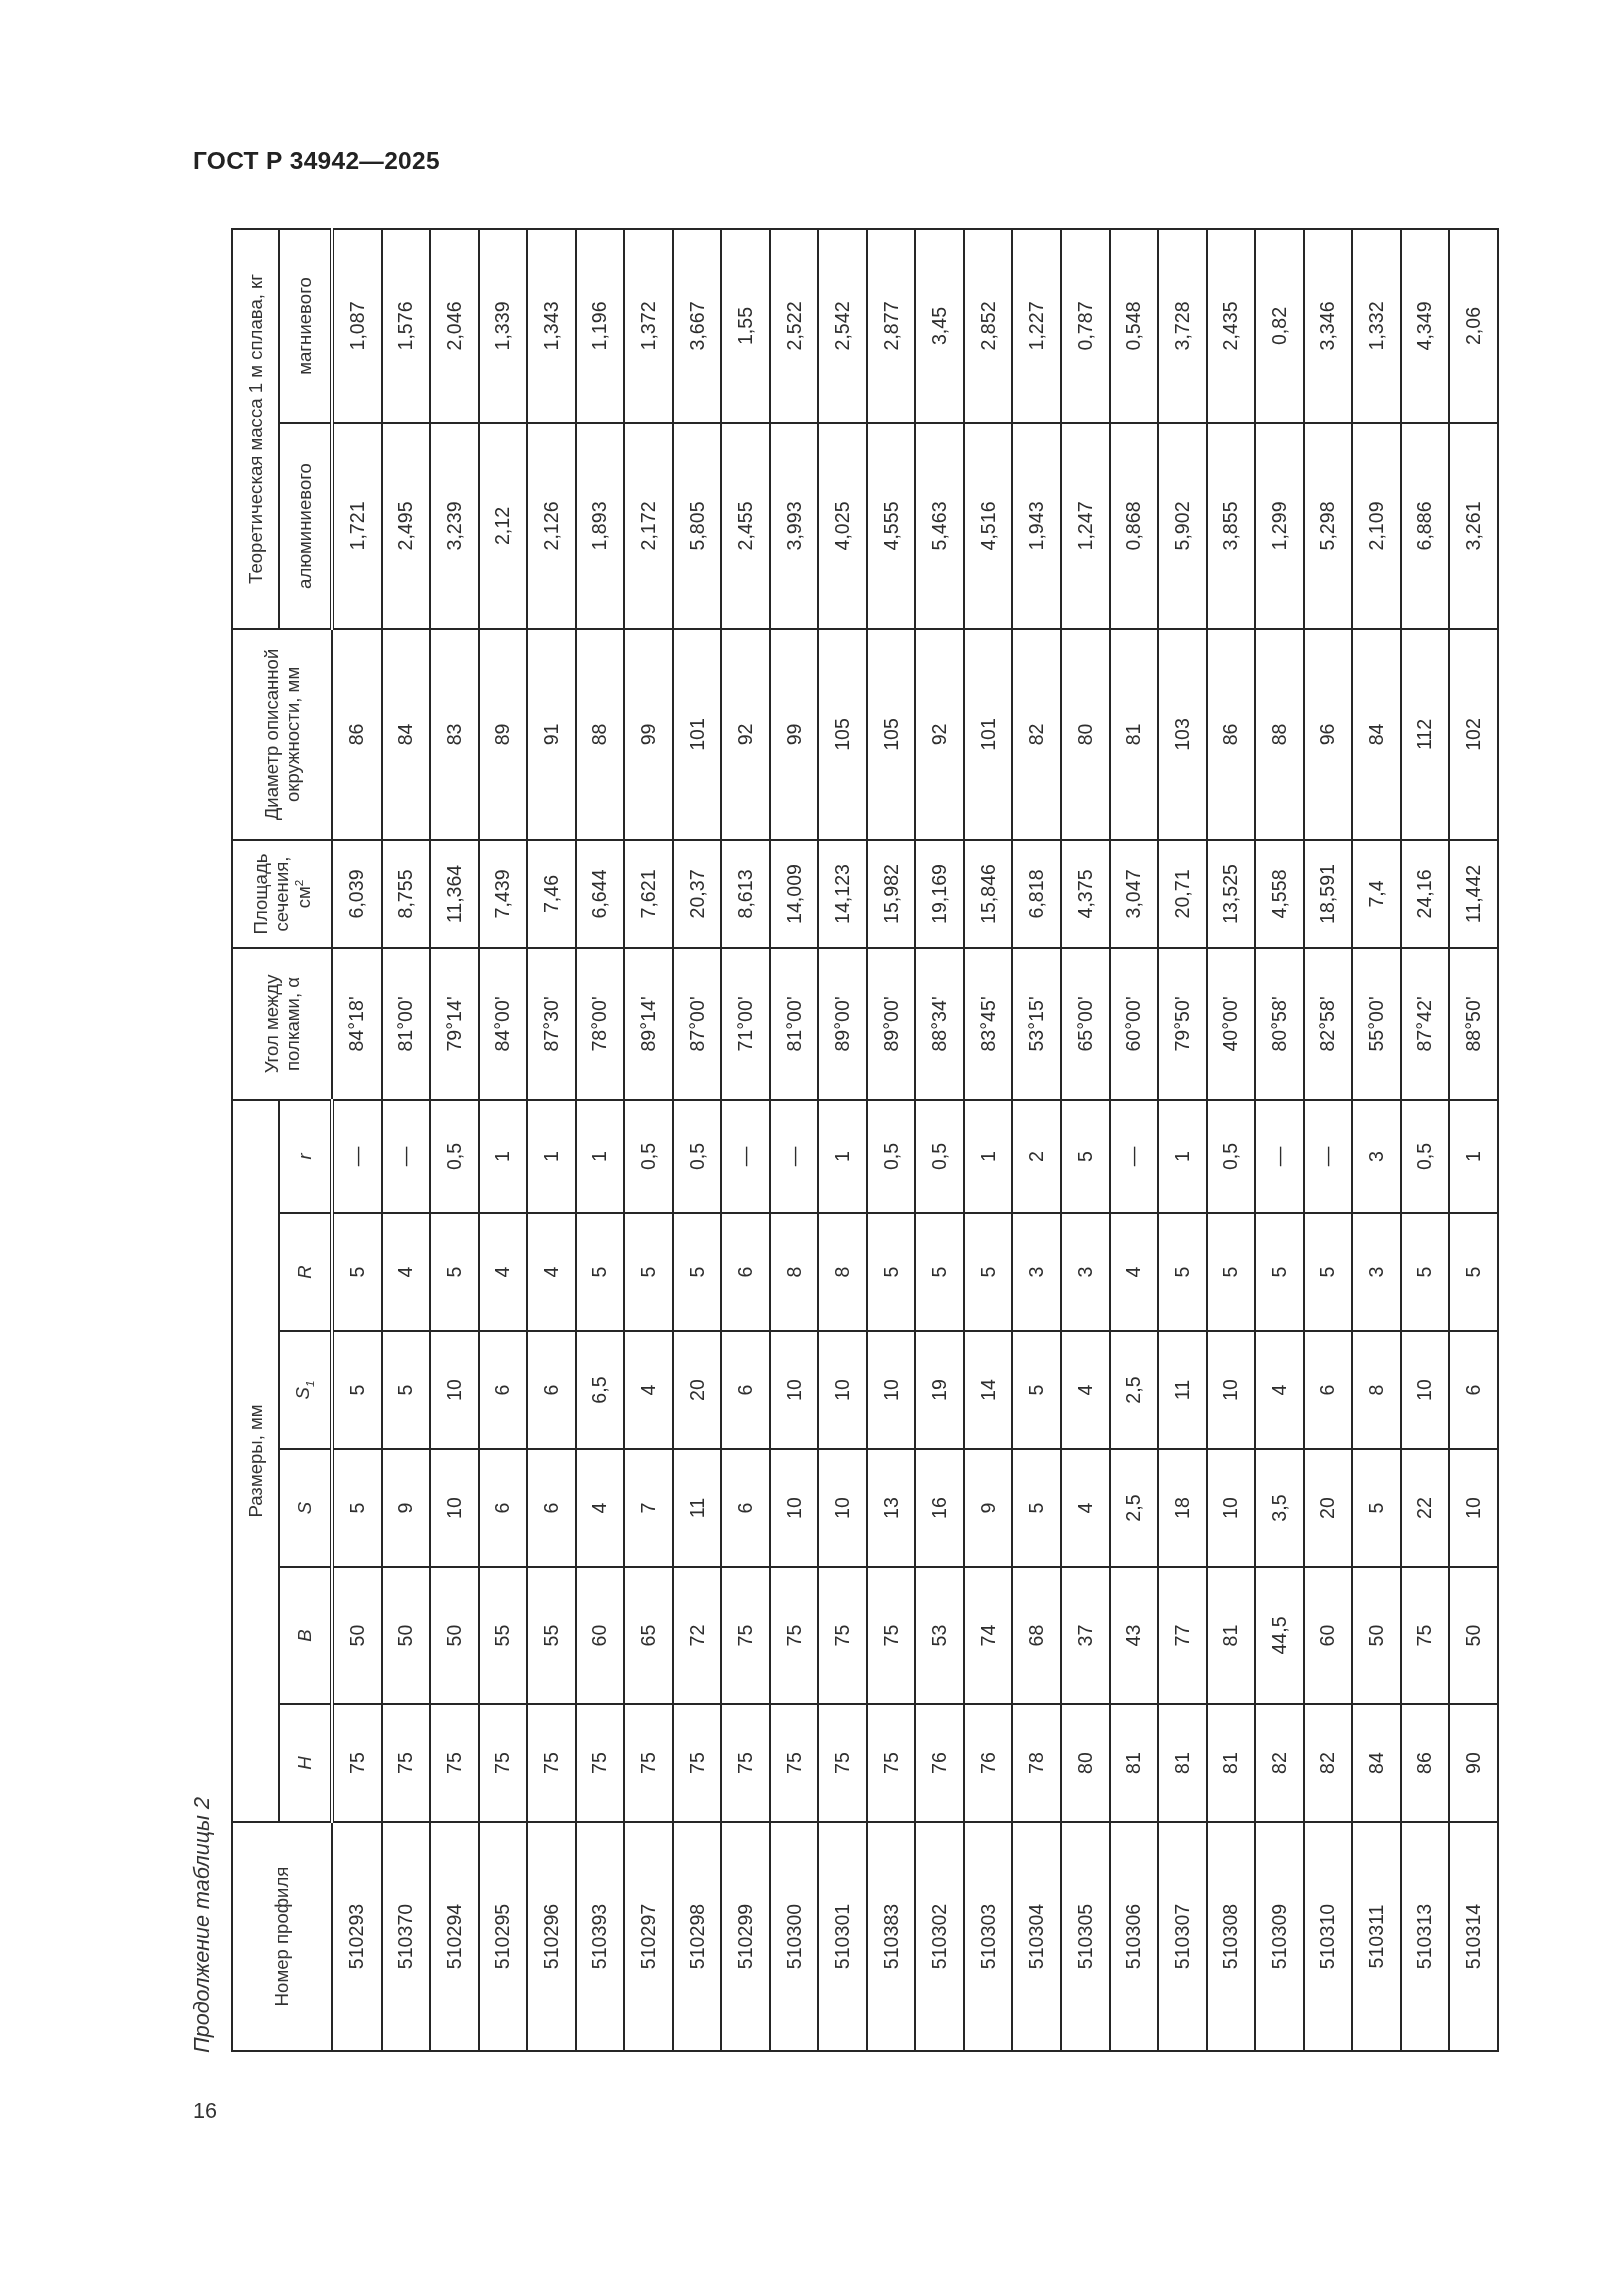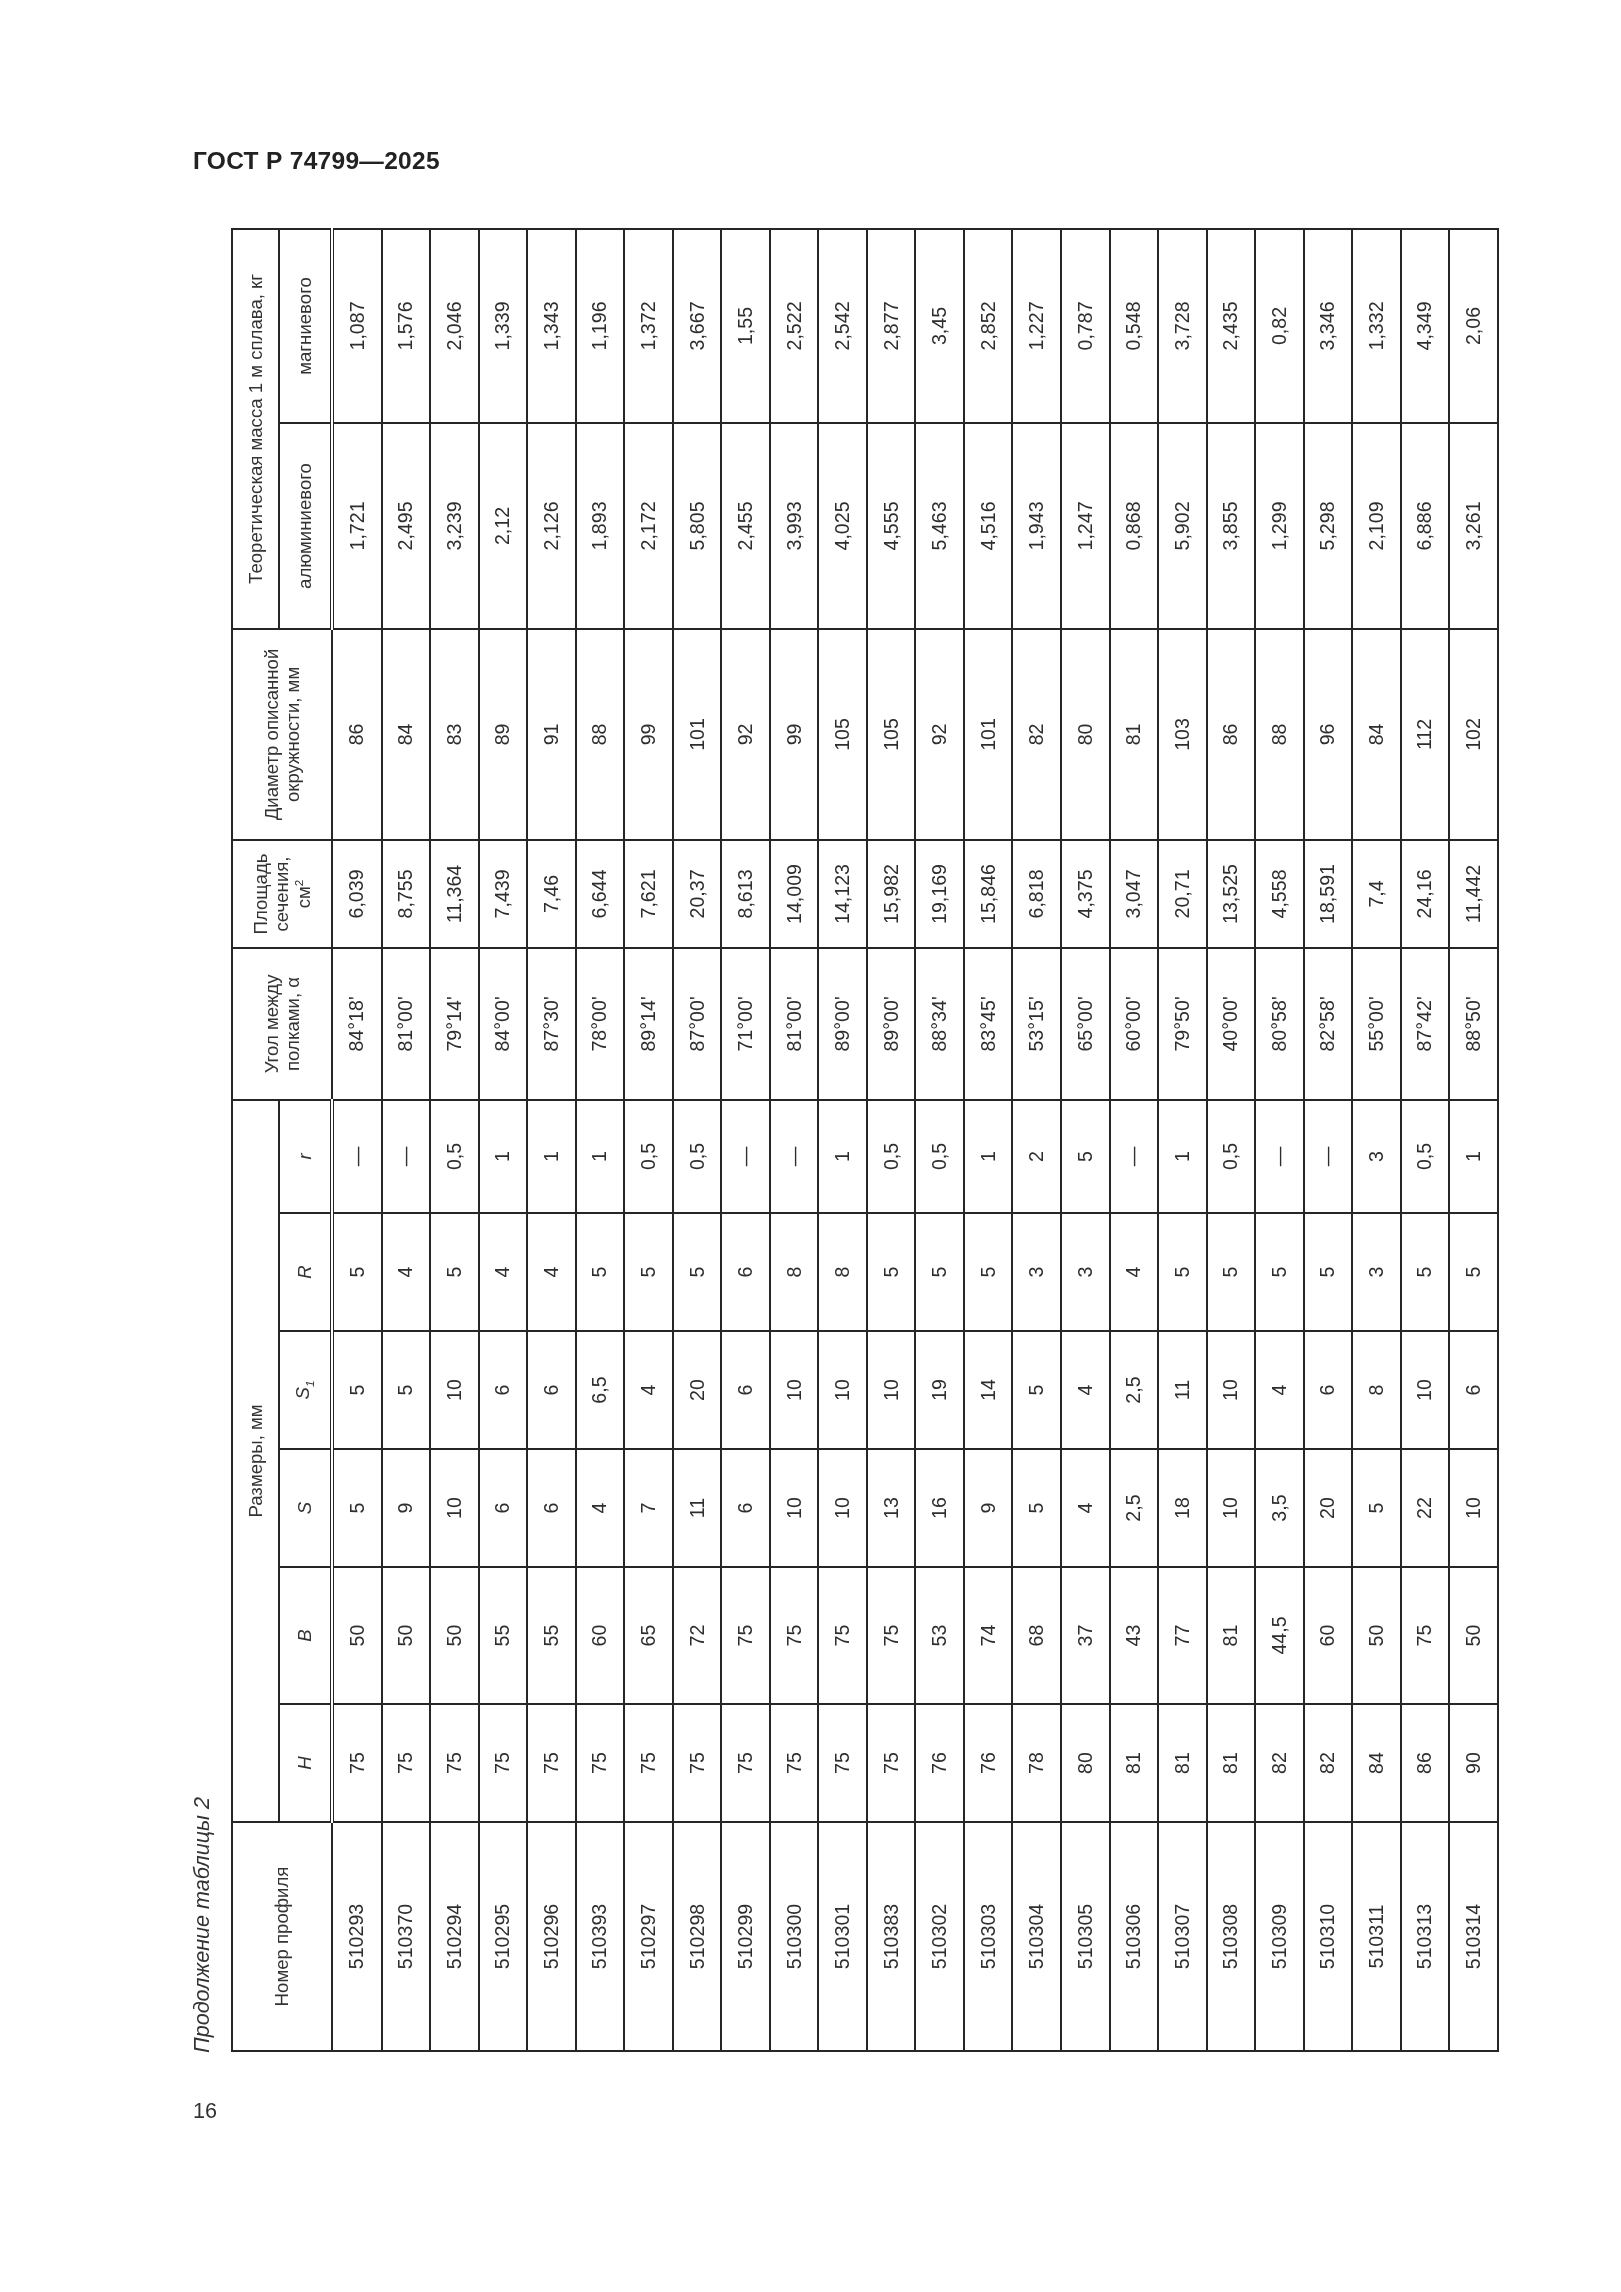--- a/index.html
+++ b/index.html
@@ -22,21 +22,21 @@
   thead tr.h2 th { border-bottom: 4.9px double #262626; }
   tbody td { height: 45px; }
   tbody tr.thick td { border-bottom-width: 2.9px; }
   .it { font-style: italic; }
   sub { font-size: 11.8px; }
   sup { font-size: 11.8px; }
 </style>
 </head>
 <body>
 
-<div class="doc-header">ГОСТ Р 74799—2025</div>
+<div class="doc-header">ГОСТ Р 34942—2025</div>
 
 <div class="caption">Продолжение таблицы 2</div>
 
 <div class="page-number">16</div>
 
 <div class="table-wrap">
   <table>
     <colgroup>
       <col style="width:229px">
         <col style="width:118px">

